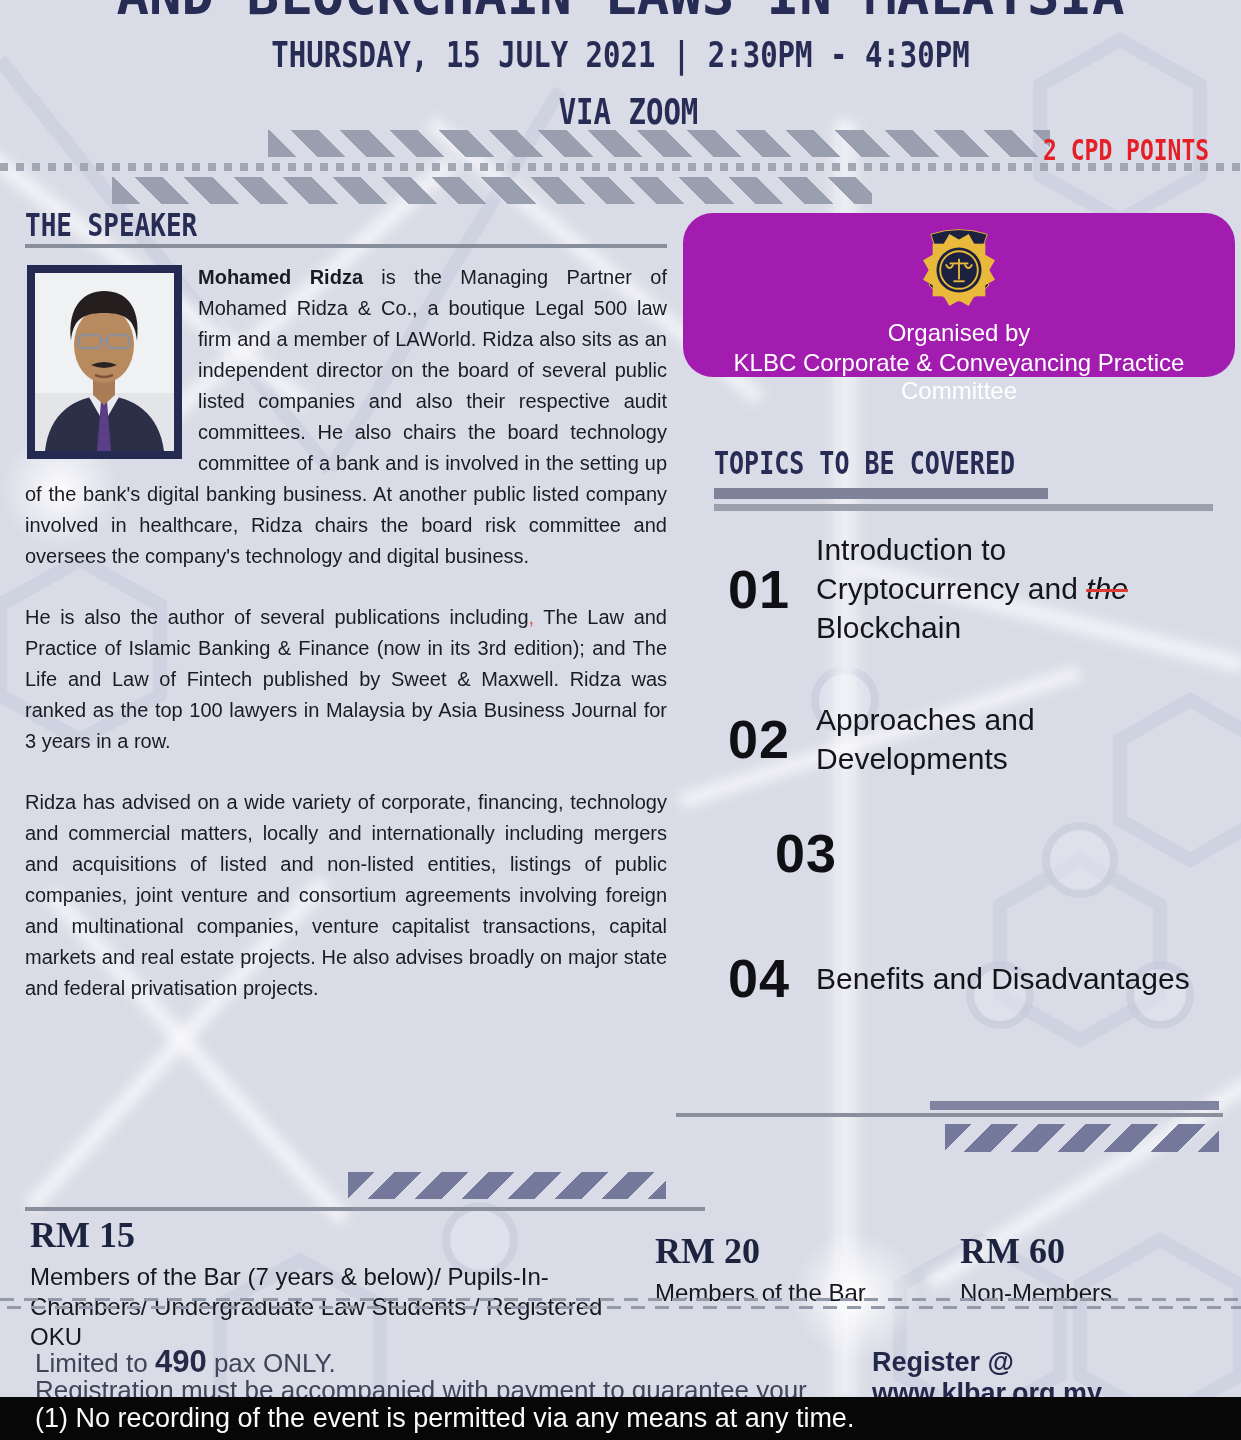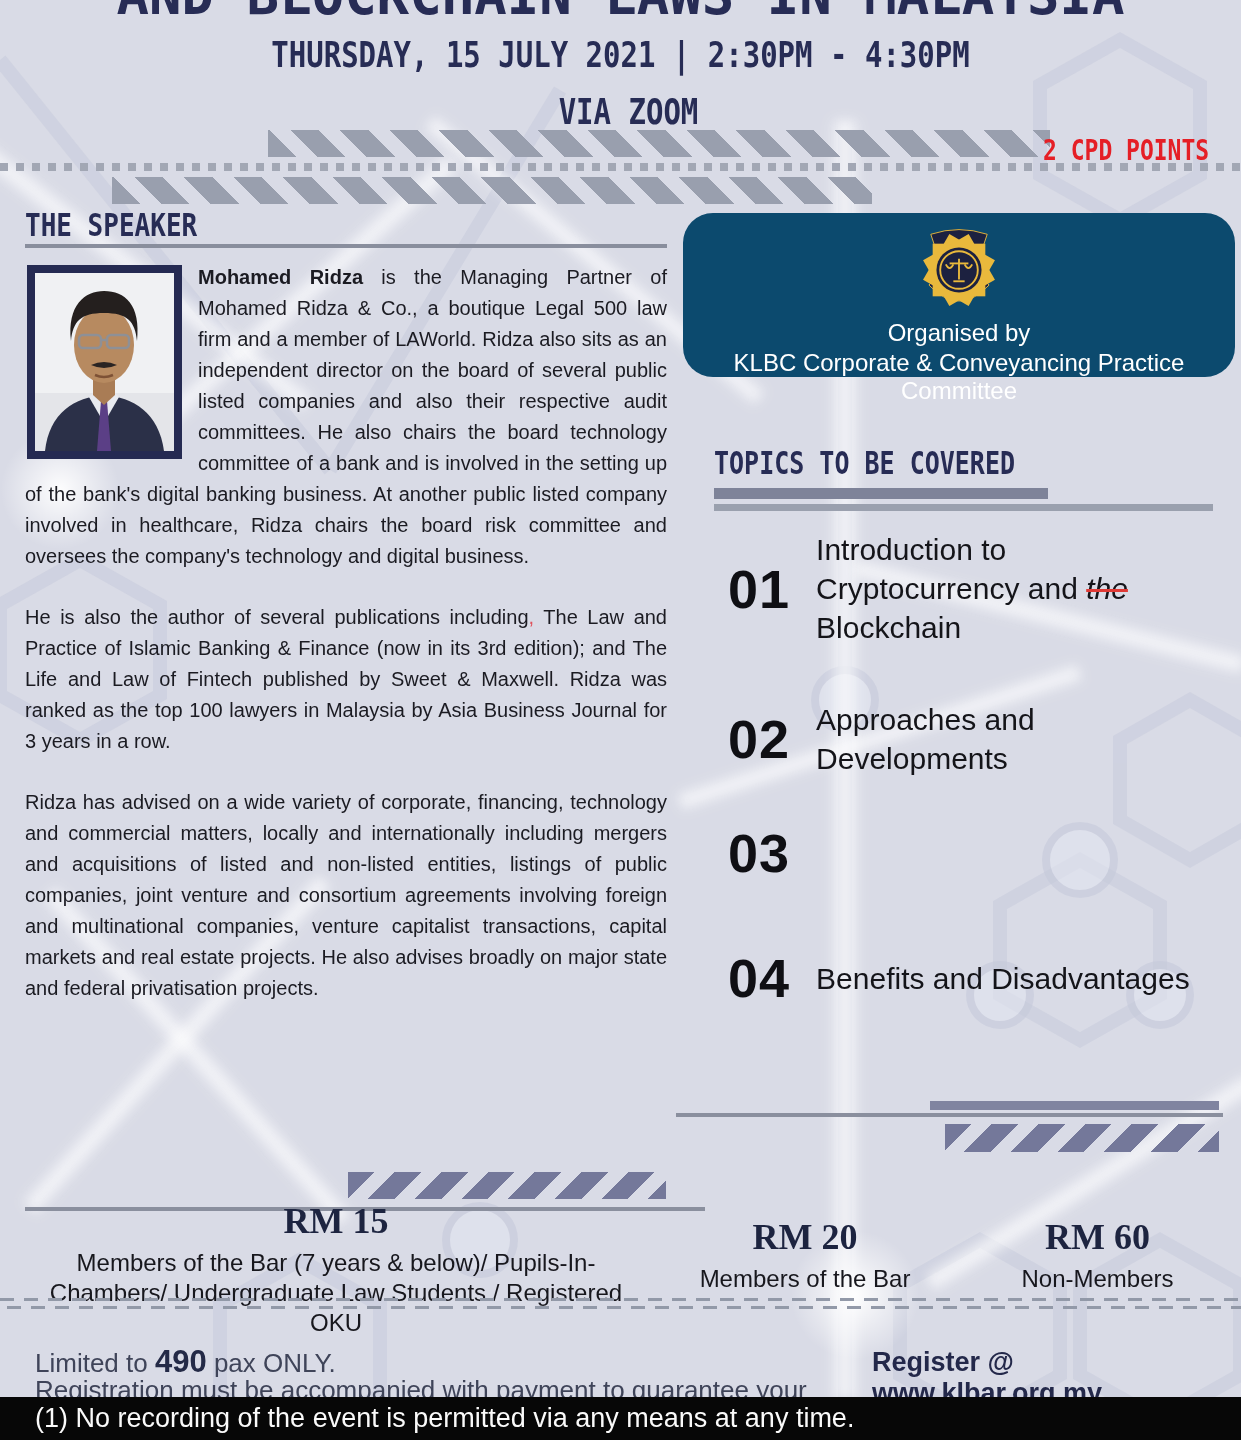--- a/index.html
+++ b/index.html
@@ -38,38 +38,38 @@
   #bio { margin-top:14px; font-size:20px; line-height:31px; text-align:justify; color:#1b1b22; }
   #photo-frame { float:left; width:155px; height:194px; border:8px solid #252a52; background:#fff;
                  margin:3px 16px 6px 2px; }
   #photo-frame svg { display:block; width:100%; height:100%; }
   .bio-p { margin-top:30px; }
   .bio-p:first-of-type { margin-top:0; }
   .red-comma { color:#e0535d; }
   #bio-stripes { left:348px; top:1172px; width:318px; height:27px; }
   #bio-line { left:25px; top:1207px; width:680px; height:4px; background:#8a8f9e; }
   
-  #badge { left:683px; top:213px; width:552px; height:164px; background:#0c4a6e; border-radius:30px;
+  #badge { left:683px; top:213px; width:552px; height:164px; background:#a21caf; border-radius:30px;
            text-align:center; color:#fff; }
   #badge .logo { margin-top:10px; height:94px; }
   #badge .l1 { font-size:24px; margin-top:-2px; }
   #badge .l2 { font-size:24px; margin-top:2px; }
   #topics-head { left:714px; top:445px; font-size:25px; }
   #topics-bar1 { left:714px; top:488px; width:334px; height:11px; background:#7e8399; }
   #topics-bar2 { left:714px; top:504px; width:499px; height:7px; background:#9aa0ae; }
   .topic { left:728px; display:flex; align-items:center; gap:26px; }
   .t-num { font-size:54px; font-weight:bold; color:#0f0f14; letter-spacing:1px; }
   .t-text { font-size:30px; line-height:39px; width:400px; color:#141419; }
   .struck { font-style:italic; text-decoration:line-through; text-decoration-color:#e03a36; text-decoration-thickness:3px; }
-  #topic-1 { top:530px; } #topic-2 { top:700px; } #topic-3 { top:822px; } #topic-4 { top:947px; }
+  #topic-1 { top:530px; } #topic-2 { top:700px; } #topic-3 { top:822px;margin-left:47px; } #topic-4 { top:947px; }
   #rc-bar { left:930px; top:1101px; width:289px; height:9px; background:#8084a0; }
   #rc-line { left:676px; top:1113px; width:547px; height:4px; background:#8a8f9e; }
   #rc-stripes { left:945px; top:1124px; width:274px; height:28px; }
   
-  .price-block { text-align:center; }
+  .price-block { text-align:left;margin-top:14px; }
   .price { font-family:"Liberation Serif", serif; font-weight:bold; font-size:36px; color:#1d2440; }
   .audience { font-size:24px; line-height:30px; color:#17171d; margin-top:6px; }
   #price-1 { left:30px;  top:1200px; width:612px; }
   #price-2 { left:655px; top:1216px; width:300px; }
   #price-3 { left:960px; top:1216px; width:275px; }
   #dash-sep { left:0; top:1298px; width:100%; height:11px;
     background-image:
       repeating-linear-gradient(90deg,#9299a8 0 14px, transparent 14px 24px),
       repeating-linear-gradient(90deg,#9299a8 0 14px, transparent 14px 24px);
     background-size:100% 3px, 100% 3px;

